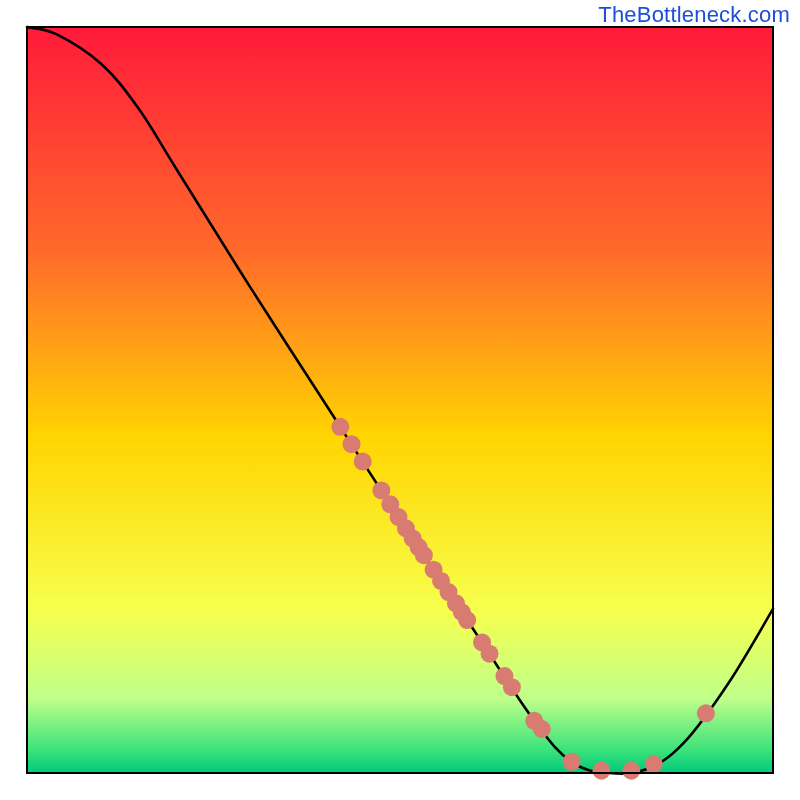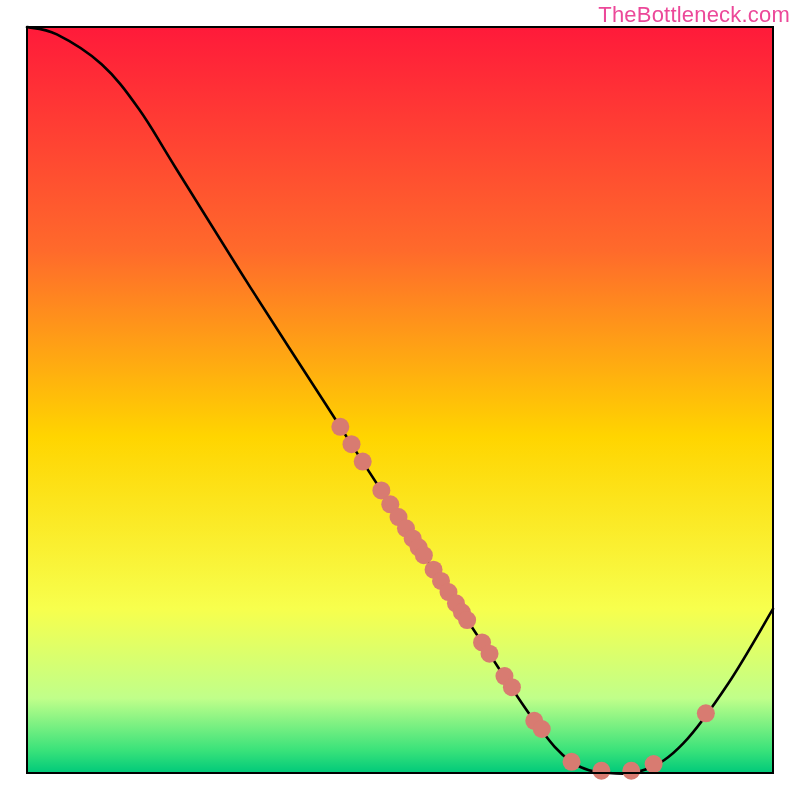--- a/index.html
+++ b/index.html
@@ -14,21 +14,21 @@
   .frame {
     position: relative;
     width: 800px;
     height: 800px;
   }
   .attribution {
     position: absolute;
     top: 2px;
     right: 10px;
     font-size: 22px;
-    color: #ec4899;
+    color: #1d4ed8;
     font-weight: 500;
     letter-spacing: 0.2px;
   }
   svg {
     display: block;
   }
 </style>
 </head>
 <body>
 

